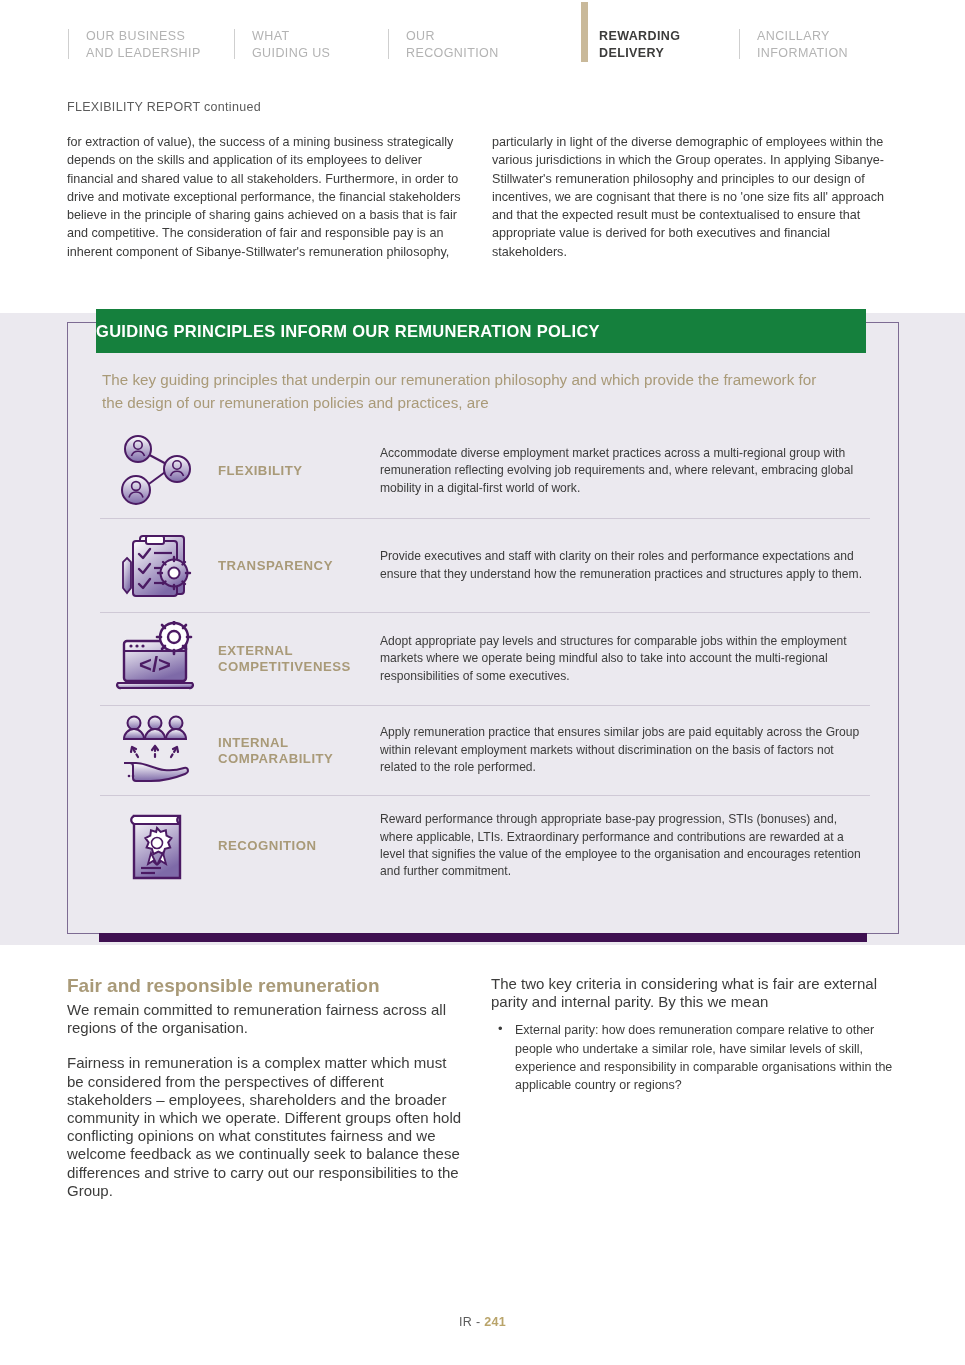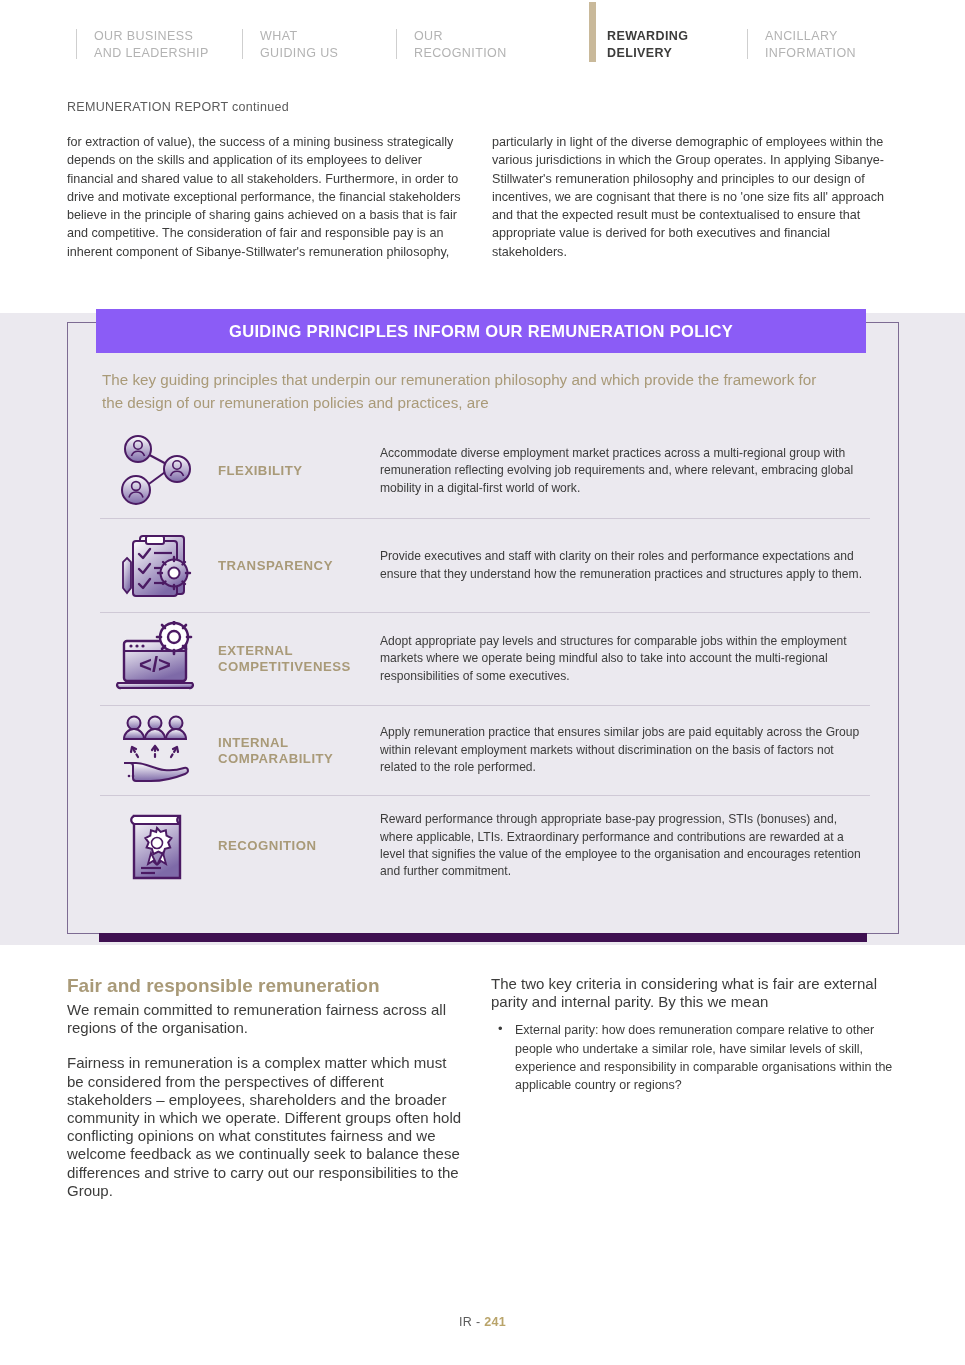--- a/index.html
+++ b/index.html
@@ -13,21 +13,21 @@
     position: relative;
     font-family: "Liberation Sans", sans-serif;
     color: #3c3c3b;
     overflow: hidden;
   }
 
   
   .topnav {
     position: absolute;
     top: 28px;
-    left: 76px;
+    left: 68px;
     width: 830px;
     height: 48px;
     display: flex;
     align-items: flex-start;
   }
   .nav-item {
     position: relative;
     font-size: 12.5px;
     line-height: 17px;
     letter-spacing: 0.4px;
@@ -107,24 +107,23 @@
     border: 1px solid #7d6b93;
     box-sizing: border-box;
     background: transparent;
   }
   .gp-banner {
     position: absolute;
     left: 96px;
     top: 309px;
     width: 770px;
     height: 44px;
-    background: #8b5cf6;
+    background: #15803d;
     display: flex;
     align-items: center;
-    justify-content: center;
   }
   .gp-banner-title {
     color: #ffffff;
     font-size: 16.5px;
     font-weight: bold;
     letter-spacing: 0.3px;
   }
   .gp-bottom-bar {
     position: absolute;
     left: 99px;
@@ -256,21 +255,21 @@
   <div class="nav-item nav-w2">WHAT
 GUIDING US</div>
   <div class="nav-item nav-w3">OUR
 RECOGNITION</div>
   <div class="nav-item nav-w4 active">REWARDING
 DELIVERY</div>
   <div class="nav-item nav-w5">ANCILLARY
 INFORMATION</div>
 </div>
 
-<div class="section-label">REMUNERATION REPORT continued</div>
+<div class="section-label">FLEXIBILITY REPORT continued</div>
 
 <div class="intro">
   <div class="intro-col left">for extraction of value), the success of a mining business strategically depends on the skills and application of its employees to deliver financial and shared value to all stakeholders. Furthermore, in order to drive and motivate exceptional performance, the financial stakeholders believe in the principle of sharing gains achieved on a basis that is fair and competitive. The consideration of fair and responsible pay is an inherent component of Sibanye-Stillwater's remuneration philosophy,</div>
   <div class="intro-col right">particularly in light of the diverse demographic of employees within the various jurisdictions in which the Group operates. In applying Sibanye-Stillwater's remuneration philosophy and principles to our design of incentives, we are cognisant that there is no 'one size fits all' approach and that the expected result must be contextualised to ensure that appropriate value is derived for both executives and financial stakeholders.</div>
 </div>
 
 <div class="gp-band"></div>
 <div class="gp-panel"></div>
 
 <div class="gp-banner">

